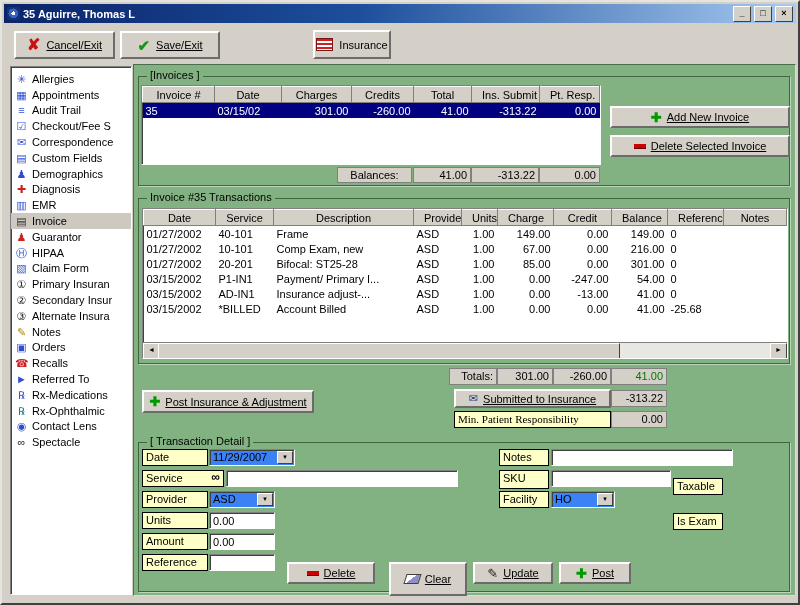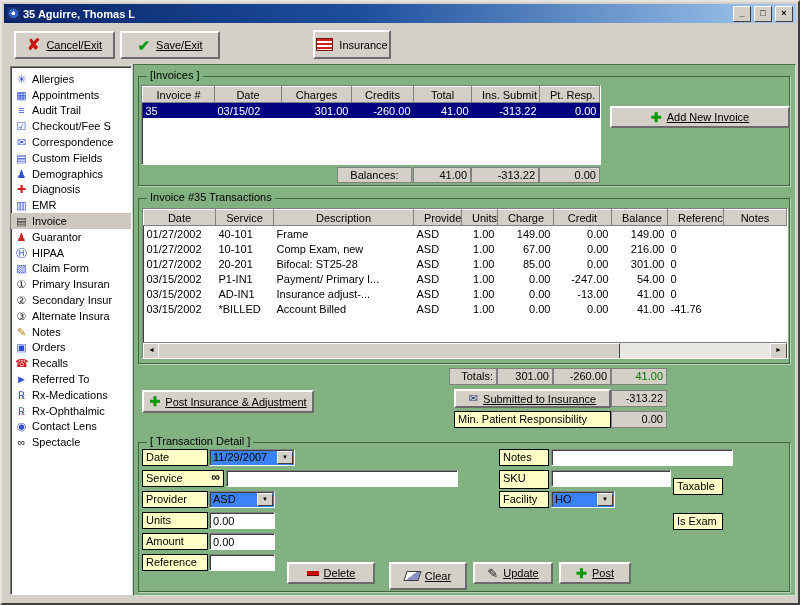--- a/index.html
+++ b/index.html
@@ -237,20 +237,24 @@
             <td class="a-r">0.00</td>
           </tr>
         </tbody>
       </table>
   </div>
 
   <div class="abs btn" style="left:608px;top:104px;width:180px;height:22px;">
     <span class="plus-ico">✚</span>
     <span class="ul">Add New Invoice</span>
   </div>
+  <div class="abs btn" style="left:608px;top:133px;width:180px;height:22px;">
+    <span class="minus-ico"></span>
+    <span class="ul">Delete Selected Invoice</span>
+  </div>
 
   <div class="abs flatbox" style="left:335px;top:165px;width:75px;height:16px;text-align:center;">Balances:</div>
   <div class="abs flatbox" style="left:411px;top:165px;width:58px;height:16px;text-align:right;">41.00</div>
   <div class="abs flatbox" style="left:469px;top:165px;width:68px;height:16px;text-align:right;">-313.22</div>
   <div class="abs flatbox" style="left:537px;top:165px;width:61px;height:16px;text-align:right;">0.00</div>
 
   <div class="grp" style="left:136px;top:196px;width:652px;height:166px;"></div>
   <div class="grp-label abs" style="left:145px;top:189px;">Invoice #35 Transactions</div>
 
   <div class="tblwrap" style="left:140px;top:206px;width:646px;height:151px;">
@@ -344,21 +348,21 @@
           </tr>
           <tr>
             <td>03/15/2002</td>
             <td>*BILLED</td>
             <td>Account Billed</td>
             <td>ASD</td>
             <td class="a-r">1.00</td>
             <td class="a-r">0.00</td>
             <td class="a-r">0.00</td>
             <td class="a-r">41.00</td>
-            <td>-41.76</td>
+            <td>-25.68</td>
             <td></td>
           </tr>
         </tbody>
       </table>
     <div class="hscroll" style="left:0;right:0;bottom:0;">
       <span class="sarrow" style="left:0;">◄</span>
       <span class="sthumb" style="left:15px;width:460px;"></span>
       <span class="sarrow" style="right:0;">►</span>
     </div>
   </div>
@@ -372,21 +376,21 @@
     <span class="plus-ico">✚</span>
     <span class="ul">Post Insurance &amp; Adjustment</span>
   </div>
 
   <div class="abs btn" style="left:452px;top:387px;width:157px;height:19px;">
     <span class="submit-ico">✉</span>
     <span class="ul">Submitted to Insurance</span>
   </div>
   <div class="abs flatbox" style="left:609px;top:388px;width:56px;height:17px;text-align:right;">-313.22</div>
 
-  <div class="abs yellowbox" style="left:452px;top:409px;width:157px;height:17px;">Min. Patient Responsibility</div>
+  <div class="abs yellowbox" style="left:452px;top:409px;width:157px;height:17px;font-family:Liberation Serif, serif;">Min. Patient Responsibility</div>
   <div class="abs flatbox" style="left:609px;top:409px;width:56px;height:17px;text-align:right;">0.00</div>
 
   <div class="grp" style="left:136px;top:440px;width:652px;height:150px;"></div>
   <div class="grp-label abs" style="left:145px;top:433px;">[ Transaction Detail ]</div>
 
   <div class="abs yellowbox" style="left:140px;top:447px;width:66px;height:17px;">Date</div>
   <div class="abs yellowbox" style="left:140px;top:468px;width:82px;height:17px;">
     <span>Service</span>
     <span class="binoc-ico" style="float:right;">∞</span>
   </div>
@@ -417,21 +421,21 @@
     <span class="cv">HO</span>
     <span class="dd">▼</span>
   </div>
   <div class="abs yellowbox" style="left:671px;top:468px;width:50px;height:17px;margin-top:8px;">Taxable</div>
   <div class="abs yellowbox" style="left:671px;top:511px;width:50px;height:17px;">Is Exam</div>
 
   <div class="abs btn" style="left:285px;top:560px;width:88px;height:22px;">
     <span class="minus-ico"></span>
     <span class="ul">Delete</span>
   </div>
-  <div class="abs btn" style="left:387px;top:560px;width:78px;height:28px;">
+  <div class="abs btn" style="left:387px;top:560px;width:78px;height:34px;">
     <span class="eraser-ico"></span>
     <span class="ul">Clear</span>
   </div>
   <div class="abs btn" style="left:471px;top:560px;width:80px;height:22px;">
     <span class="pencil-ico">✎</span>
     <span class="ul">Update</span>
   </div>
   <div class="abs btn" style="left:557px;top:560px;width:72px;height:22px;">
     <span class="plus-ico">✚</span>
     <span class="ul">Post</span>

